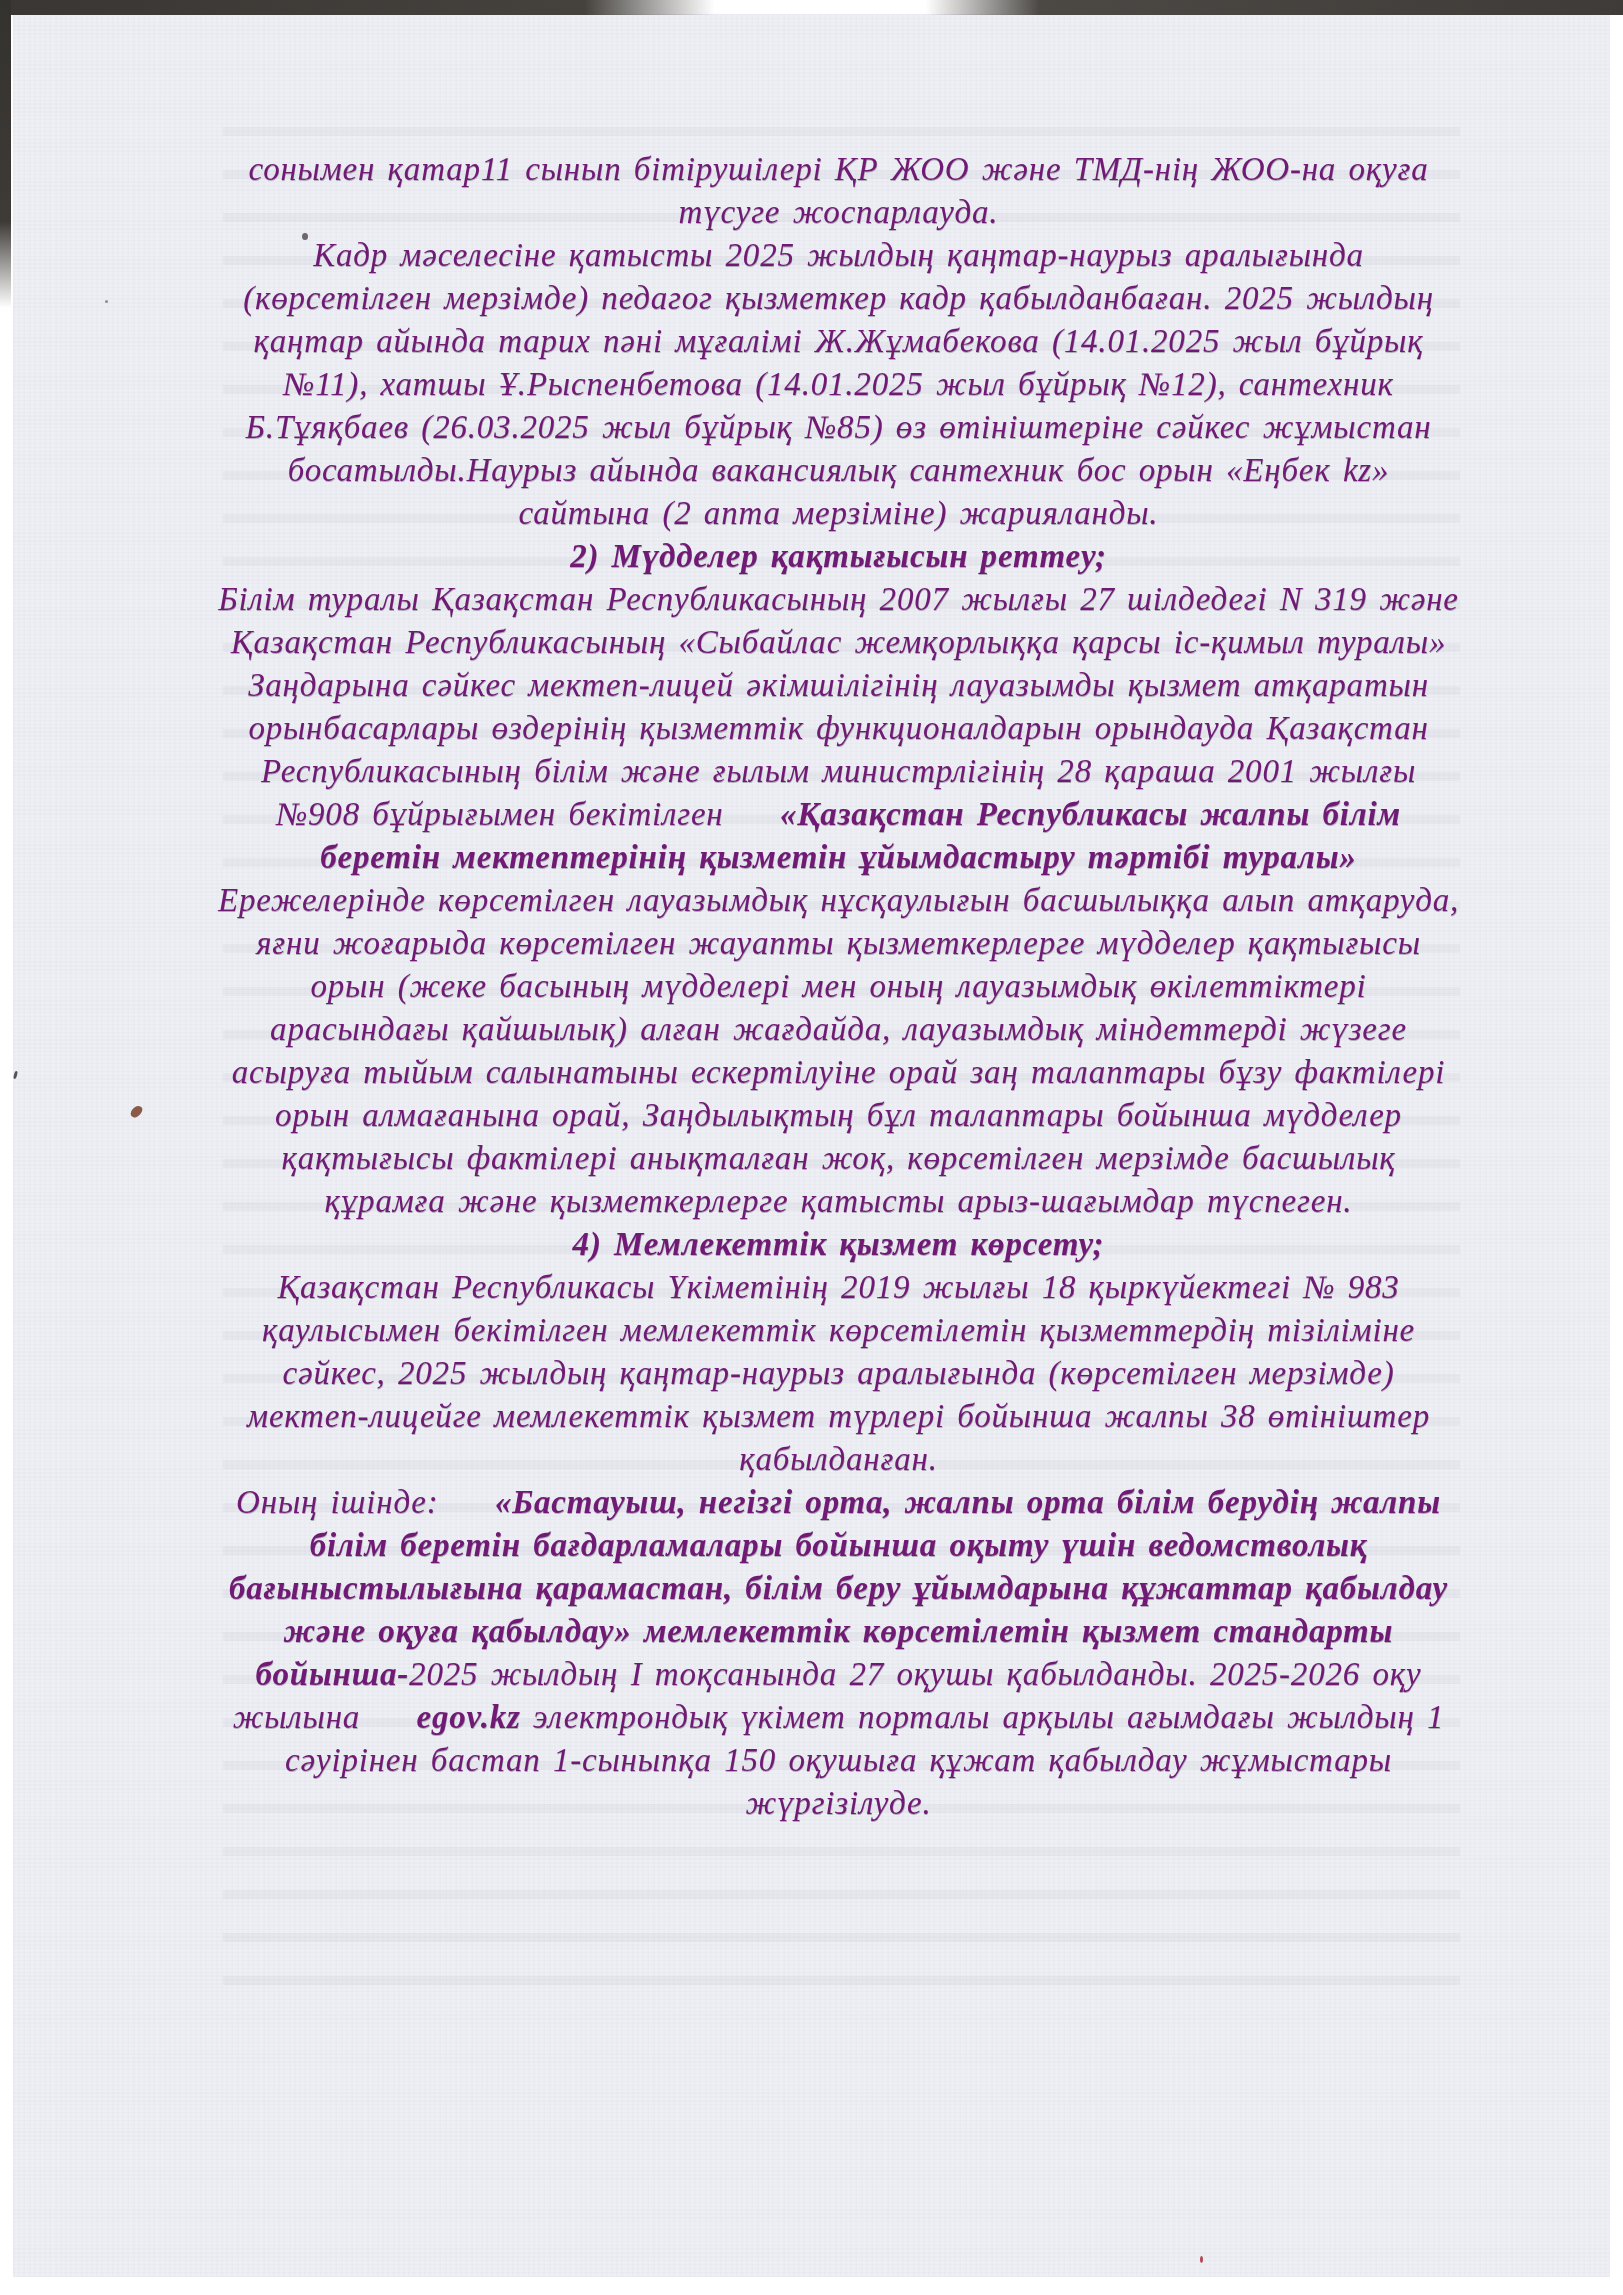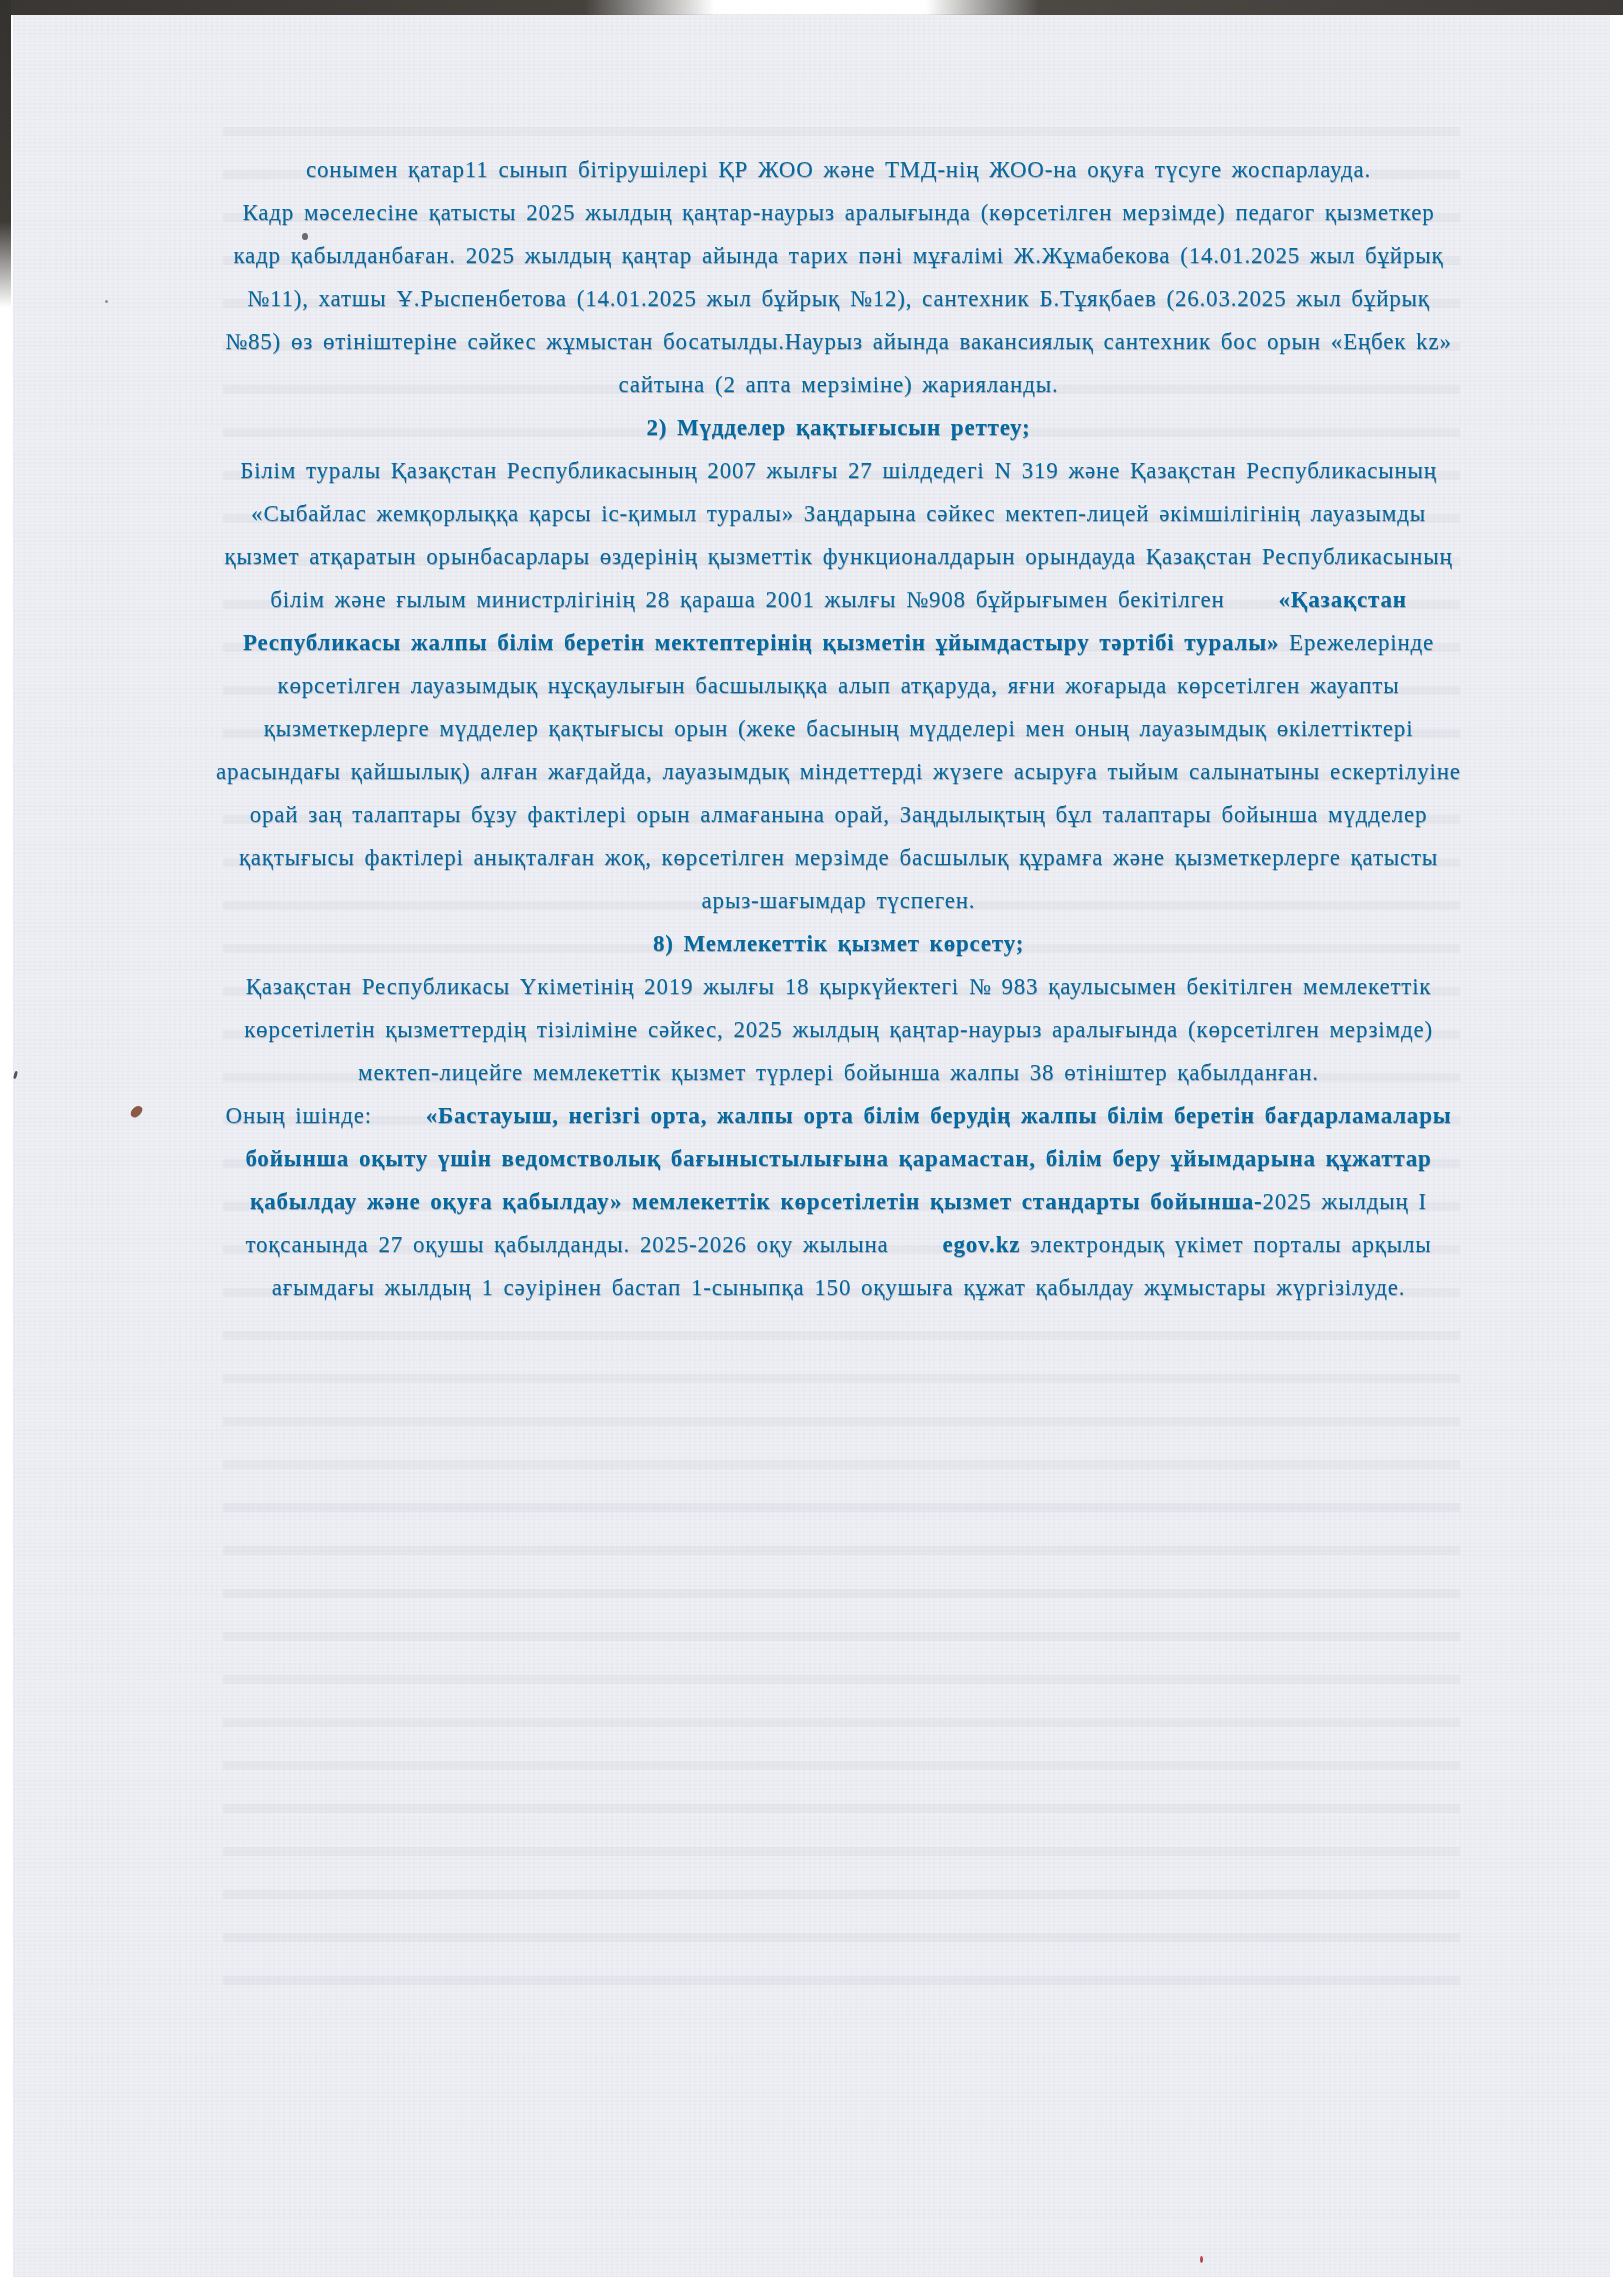--- a/index.html
+++ b/index.html
@@ -51,27 +51,28 @@
       rgba(255,255,255,0) 0 23.6px,
       rgba(95,90,110,0.05) 23.6px 33px,
       rgba(255,255,255,0) 33px 43px);
     pointer-events: none;
   }
   .textblock {
     position: absolute;
     left: 216px;
     top: 148px;
     width: 1245px;
-    color: #0369a1;
-    font-size: 23px;
+    color: #701a75;
+    font-size: 33px;
     line-height: 43px;
     letter-spacing: 0.8px;
     word-spacing: 3.3px;
     text-align: justify;
     text-shadow: 0.4px 0.6px 0.5px rgba(60, 50, 72, 0.35);
+    font-style: italic;
   }
   .textblock p { margin: 0; text-align: center; }
   .heading {
     text-align: center;
     font-weight: bold;
   }
   b { font-weight: bold; margin-left: 44px; }
   
   .speck { position: absolute; border-radius: 50%; }
   .speck-comma {
@@ -116,21 +117,21 @@
 
   <p class="para"><span>сонымен қатар11 сынып бітірушілері ҚР ЖОО және ТМД-нің ЖОО-на оқуға түсуге жоспарлауда.</span></p>
 
   <p class="para"><span>Кадр мәселесіне қатысты 2025 жылдың қаңтар-наурыз аралығында (көрсетілген мерзімде) педагог қызметкер кадр қабылданбаған. 2025 жылдың қаңтар айында тарих пәні мұғалімі Ж.Жұмабекова (14.01.2025 жыл бұйрық №11), хатшы Ұ.Рыспенбетова (14.01.2025 жыл бұйрық №12), сантехник Б.Тұяқбаев (26.03.2025 жыл бұйрық №85) өз өтініштеріне сәйкес жұмыстан босатылды.Наурыз айында вакансиялық сантехник бос орын «Еңбек kz» сайтына (2 апта мерзіміне) жарияланды.</span></p>
 
 
   <p class="para heading"><span>2) Мүдделер қақтығысын реттеу;</span></p>
 
   <p class="para"><span>Білім туралы Қазақстан Республикасының 2007 жылғы 27 шілдедегі N 319 және Қазақстан Республикасының «Сыбайлас жемқорлыққа қарсы іс-қимыл туралы» Заңдарына сәйкес мектеп-лицей әкімшілігінің лауазымды қызмет атқаратын орынбасарлары өздерінің қызметтік функционалдарын орындауда Қазақстан Республикасының білім және ғылым министрлігінің 28 қараша 2001 жылғы №908 бұйрығымен бекітілген </span><b>«Қазақстан Республикасы жалпы білім беретін мектептерінің қызметін ұйымдастыру тәртібі туралы»</b><span> Ережелерінде көрсетілген лауазымдық нұсқаулығын басшылыққа алып атқаруда, яғни жоғарыда көрсетілген жауапты қызметкерлерге мүдделер қақтығысы орын (жеке басының мүдделері мен оның лауазымдық өкілеттіктері арасындағы қайшылық) алған жағдайда, лауазымдық міндеттерді жүзеге асыруға тыйым салынатыны ескертілуіне орай заң талаптары бұзу фактілері орын алмағанына орай, Заңдылықтың бұл талаптары бойынша мүдделер қақтығысы фактілері анықталған жоқ, көрсетілген мерзімде басшылық құрамға және қызметкерлерге қатысты арыз-шағымдар түспеген.</span></p>
 
-  <p class="para heading"><span>8) Мемлекеттік қызмет көрсету;</span></p>
+  <p class="para heading"><span>4) Мемлекеттік қызмет көрсету;</span></p>
 
   <p class="para"><span>Қазақстан Республикасы Үкіметінің 2019 жылғы 18 қыркүйектегі № 983 қаулысымен бекітілген мемлекеттік көрсетілетін қызметтердің тізіліміне сәйкес, 2025 жылдың қаңтар-наурыз аралығында (көрсетілген мерзімде) мектеп-лицейге мемлекеттік қызмет түрлері бойынша жалпы 38 өтініштер қабылданған.</span></p>
 
   <p class="para"><span>Оның ішінде: </span><b>«Бастауыш, негізгі орта, жалпы орта білім берудің жалпы білім беретін бағдарламалары бойынша оқыту үшін ведомстволық бағыныстылығына қарамастан, білім беру ұйымдарына құжаттар қабылдау және оқуға қабылдау» мемлекеттік көрсетілетін қызмет стандарты бойынша-</b><span>2025 жылдың I тоқсанында 27 оқушы қабылданды. 2025-2026 оқу жылына </span><b>egov.kz</b><span> электрондық үкімет порталы арқылы ағымдағы жылдың 1 сәуірінен бастап 1-сыныпқа 150 оқушыға құжат қабылдау жұмыстары жүргізілуде.</span></p>
 
 </div>
 
 <div class="speck speck-comma"></div>
 <div class="speck speck-dash"></div>
 <div class="speck speck-dot-top"></div>

